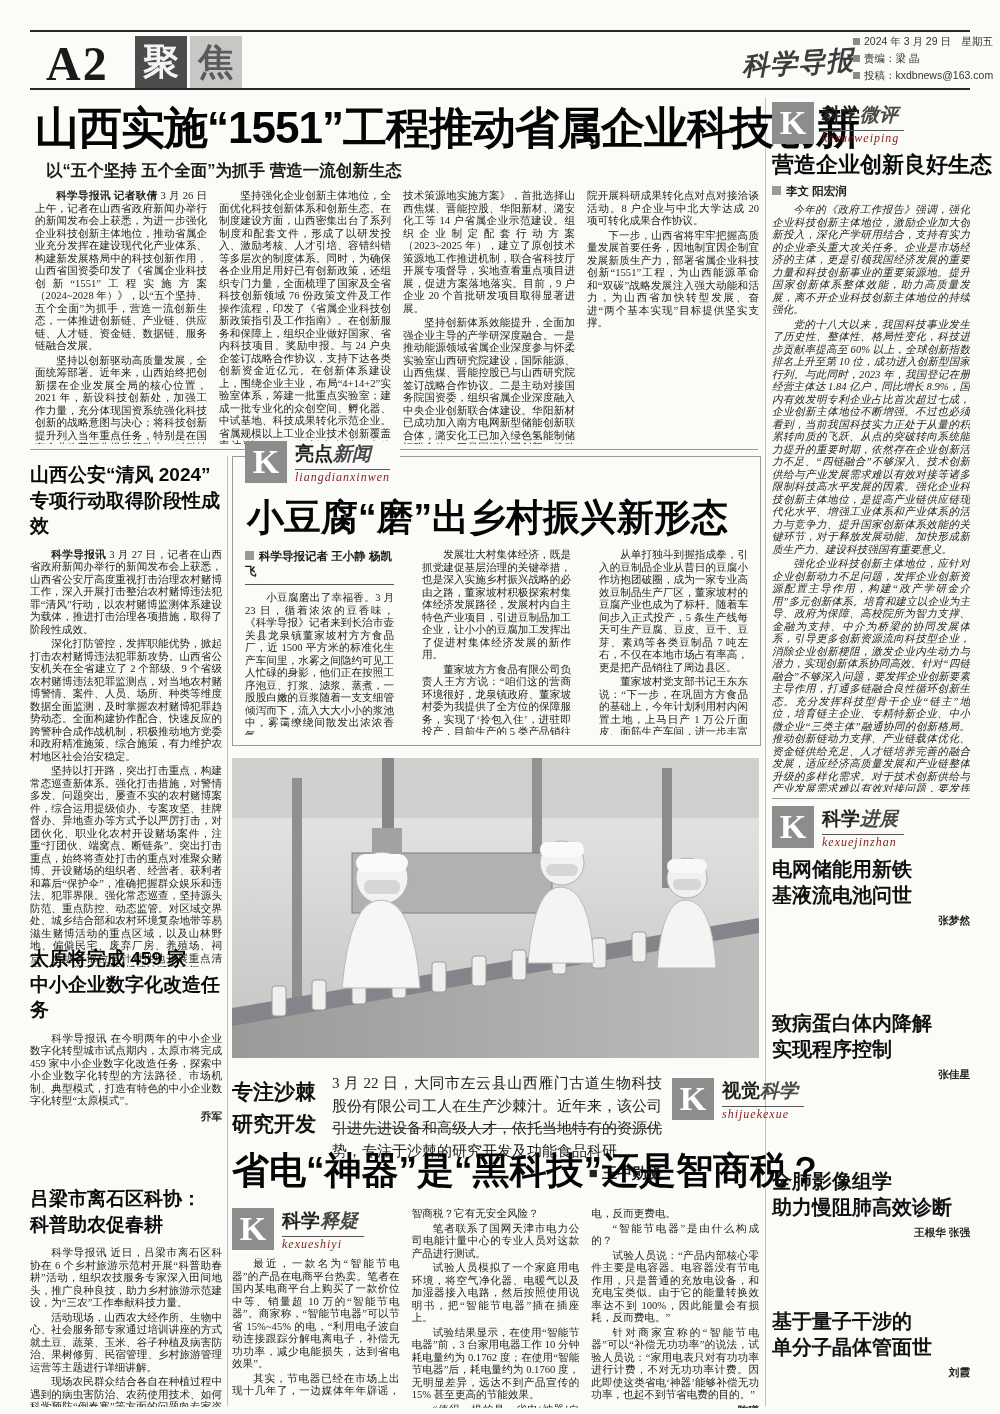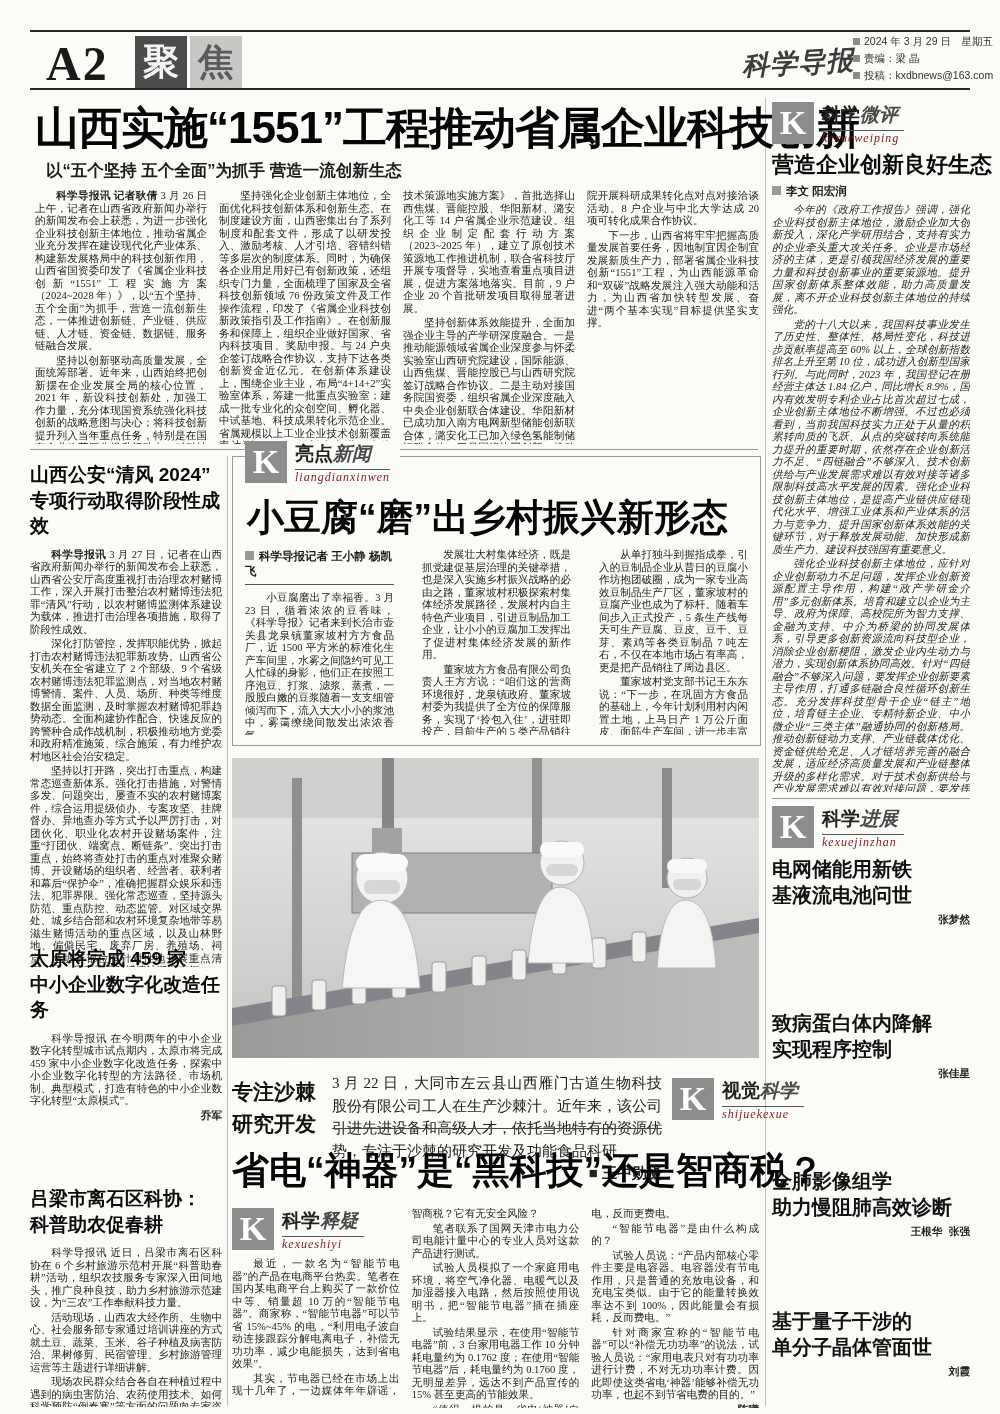--- a/index.html
+++ b/index.html
@@ -27,21 +27,21 @@
   .h-side{font-family:"Liberation Sans",sans-serif;font-weight:800;font-size:19px;line-height:1.35;color:#0a0a0a;}
   .h-right{font-family:"Liberation Sans",sans-serif;font-weight:800;font-size:22px;color:#0a0a0a;}
   .h-prog{font-family:"Liberation Sans",sans-serif;font-weight:700;font-size:20px;line-height:1.3;color:#111;}
   
   .cols{display:flex;gap:12px;}
   .col{flex:1;overflow:hidden;}
   .bt{font-size:10.6px;line-height:1.18;text-align:justify;color:#222;}
   .bt p{margin:0 0 2px 0;text-indent:2em;}
   .bt p.cont{text-indent:0;}
   .bt .lead{font-family:Liberation Serif, serif;font-weight:700;}
-  .author{float:right;font-family:Liberation Mono, monospace;font-weight:700;}
+  .author{float:right;font-family:Liberation Sans, sans-serif;font-weight:700;}
   
   .kbadge{display:flex;align-items:flex-start;}
   .ksq{width:42px;height:42px;background:#8d8d8d;color:#fff;font-family:"Liberation Serif",serif;
        font-weight:bold;font-size:34px;text-align:center;line-height:42px;flex:0 0 auto;}
   .ktxt{margin-left:8px;}
   .ktag{font-size:19px;color:#222;white-space:nowrap;border-bottom:1px solid #555;padding:0 6px 2px 0;}
   .ktag .b{font-family:"Liberation Sans",sans-serif;font-weight:800;}
   .ktag .s{font-family:"Liberation Serif",serif;font-style:italic;font-weight:bold;color:#4a4a4a;}
   .kpy{font-family:"Liberation Serif",serif;font-style:italic;font-size:12px;color:#7f1d1d;letter-spacing:1px;}
   

